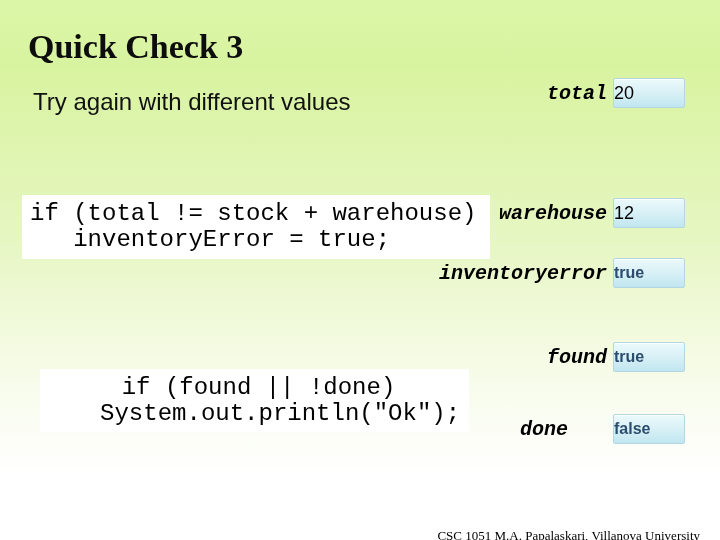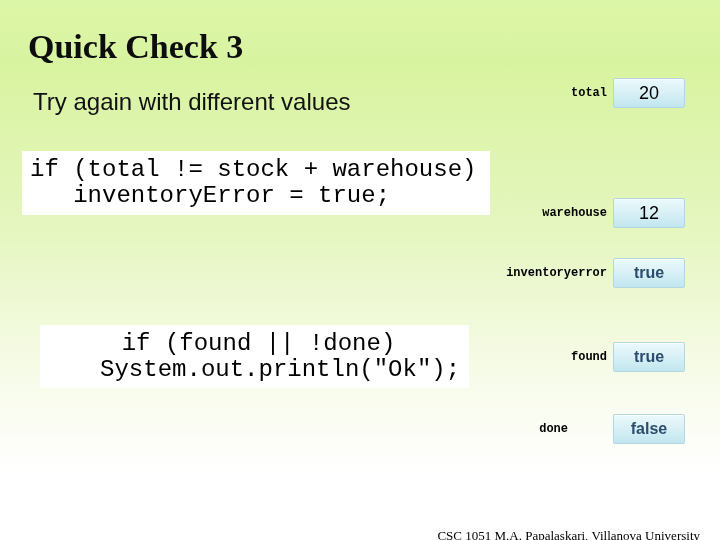--- a/index.html
+++ b/index.html
@@ -39,20 +39,21 @@
     color: #111111;
     font-family: "Liberation Sans", sans-serif;
     white-space: nowrap;
   }
 
   .code-box {
     position: absolute;
     background: #ffffff;
     padding: 6px 0 8px 8px;
     box-sizing: border-box;
+    margin-top: 44px;
   }
   .code-box-1 { left: 22px; top: 151px; width: 468px; height: 64px; }
   .code-box-2 { left: 40px; top: 325px; width: 429px; height: 63px; text-align: center; }
   .code-line {
     font-family: "Liberation Mono", monospace;
     font-size: 24px;
     line-height: 26px;
     color: #000000;
     white-space: pre;
   }
@@ -69,36 +70,36 @@
   }
   .row-total          { top: 78px; }
   .row-stock          { top: 138px; }
   .row-warehouse      { top: 198px; }
   .row-inventoryerror { top: 258px; }
   .row-found          { top: 342px; }
   .row-done           { top: 414px; gap: 45px; }
 
   .var-label {
     font-family: "Liberation Mono", monospace;
-    font-size: 12px;
+    font-size: 20px;
     font-weight: bold;
     color: #000000;
     white-space: nowrap;
+    font-style: italic;
   }
 
   .var-box {
     width: 72px;
     height: 30px;
     box-sizing: border-box;
     border: 1px solid #b2d7e0;
     border-radius: 2px;
     background: linear-gradient(180deg, #ebf9fb 0%, #dcf2f7 40%, #c1e6f0 100%);
     display: flex;
     align-items: center;
-    justify-content: center;
     box-shadow: inset 0 1px 0 rgba(255,255,255,0.8);
   }
 
   .var-value-num {
     font-family: "Liberation Sans", sans-serif;
     font-size: 18px;
     color: #000000;
   }
   .var-value-bool {
     font-family: Liberation Sans, sans-serif;

